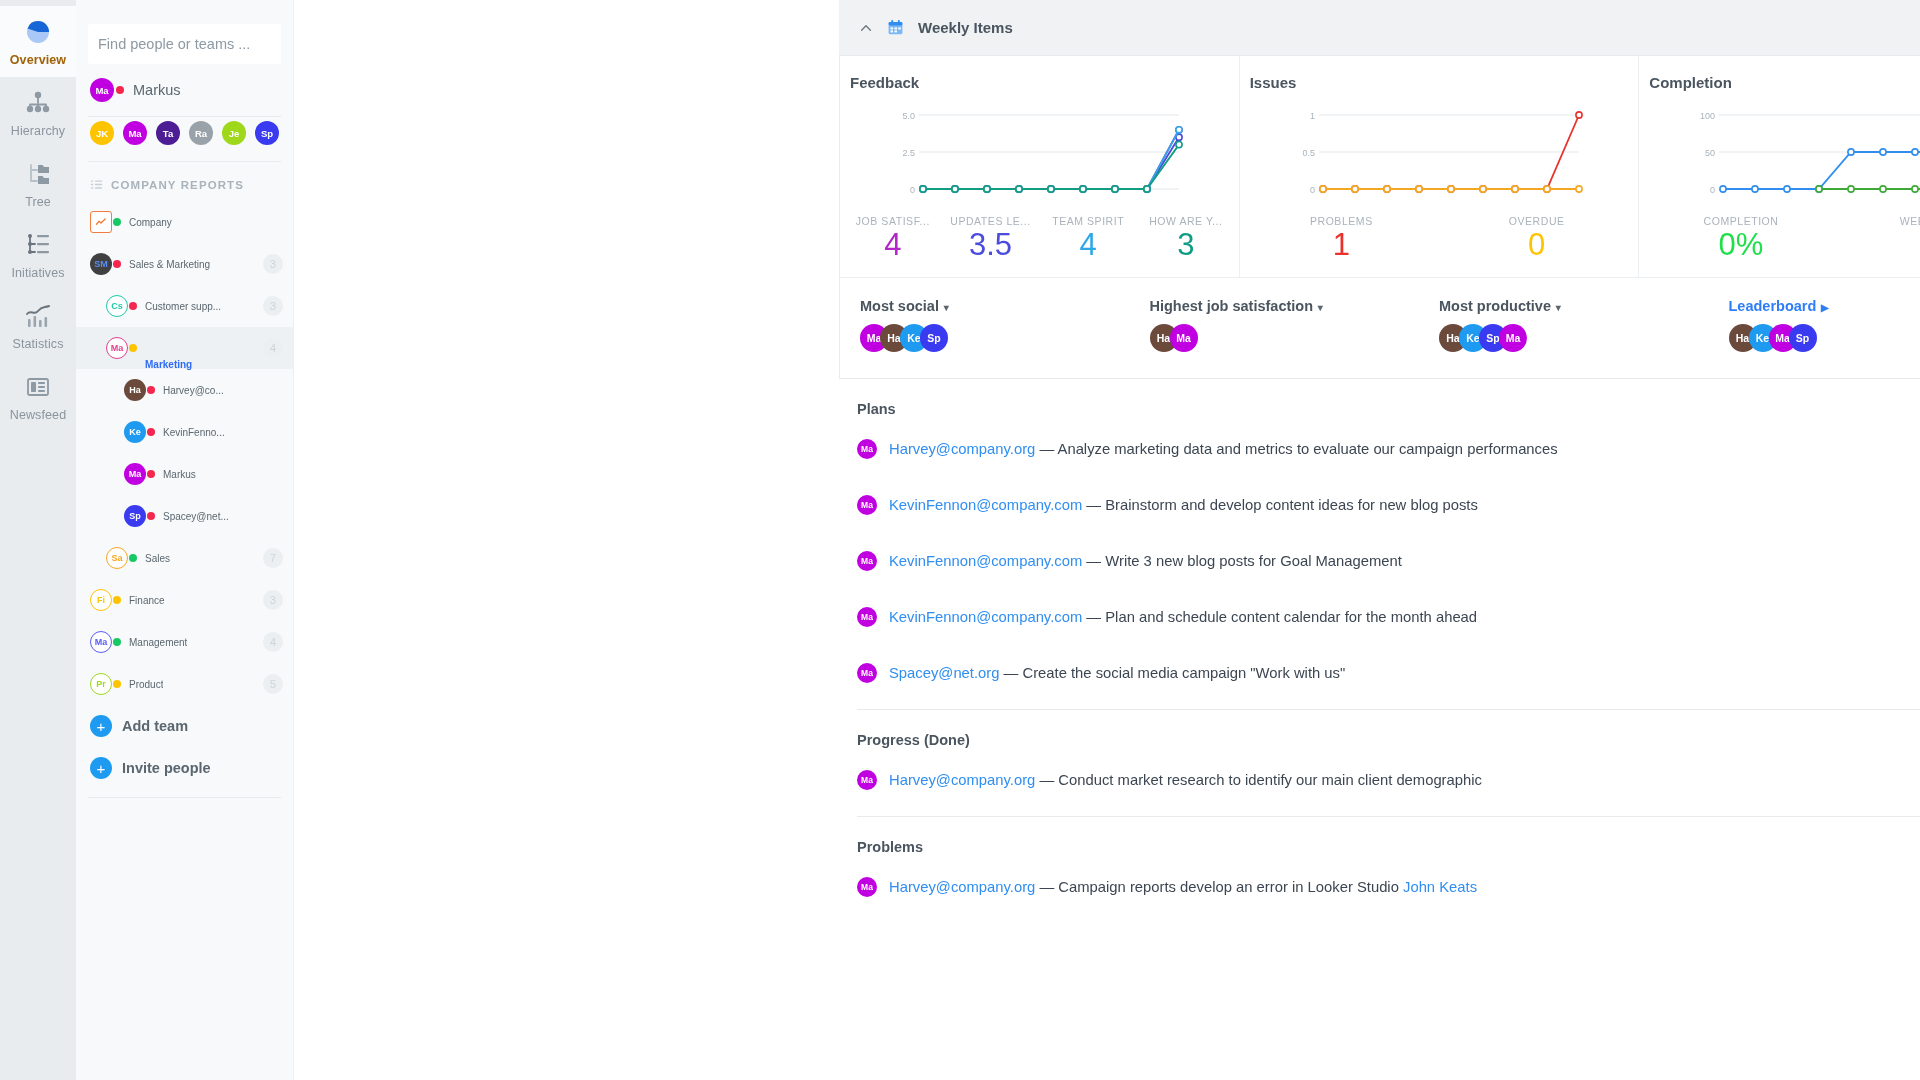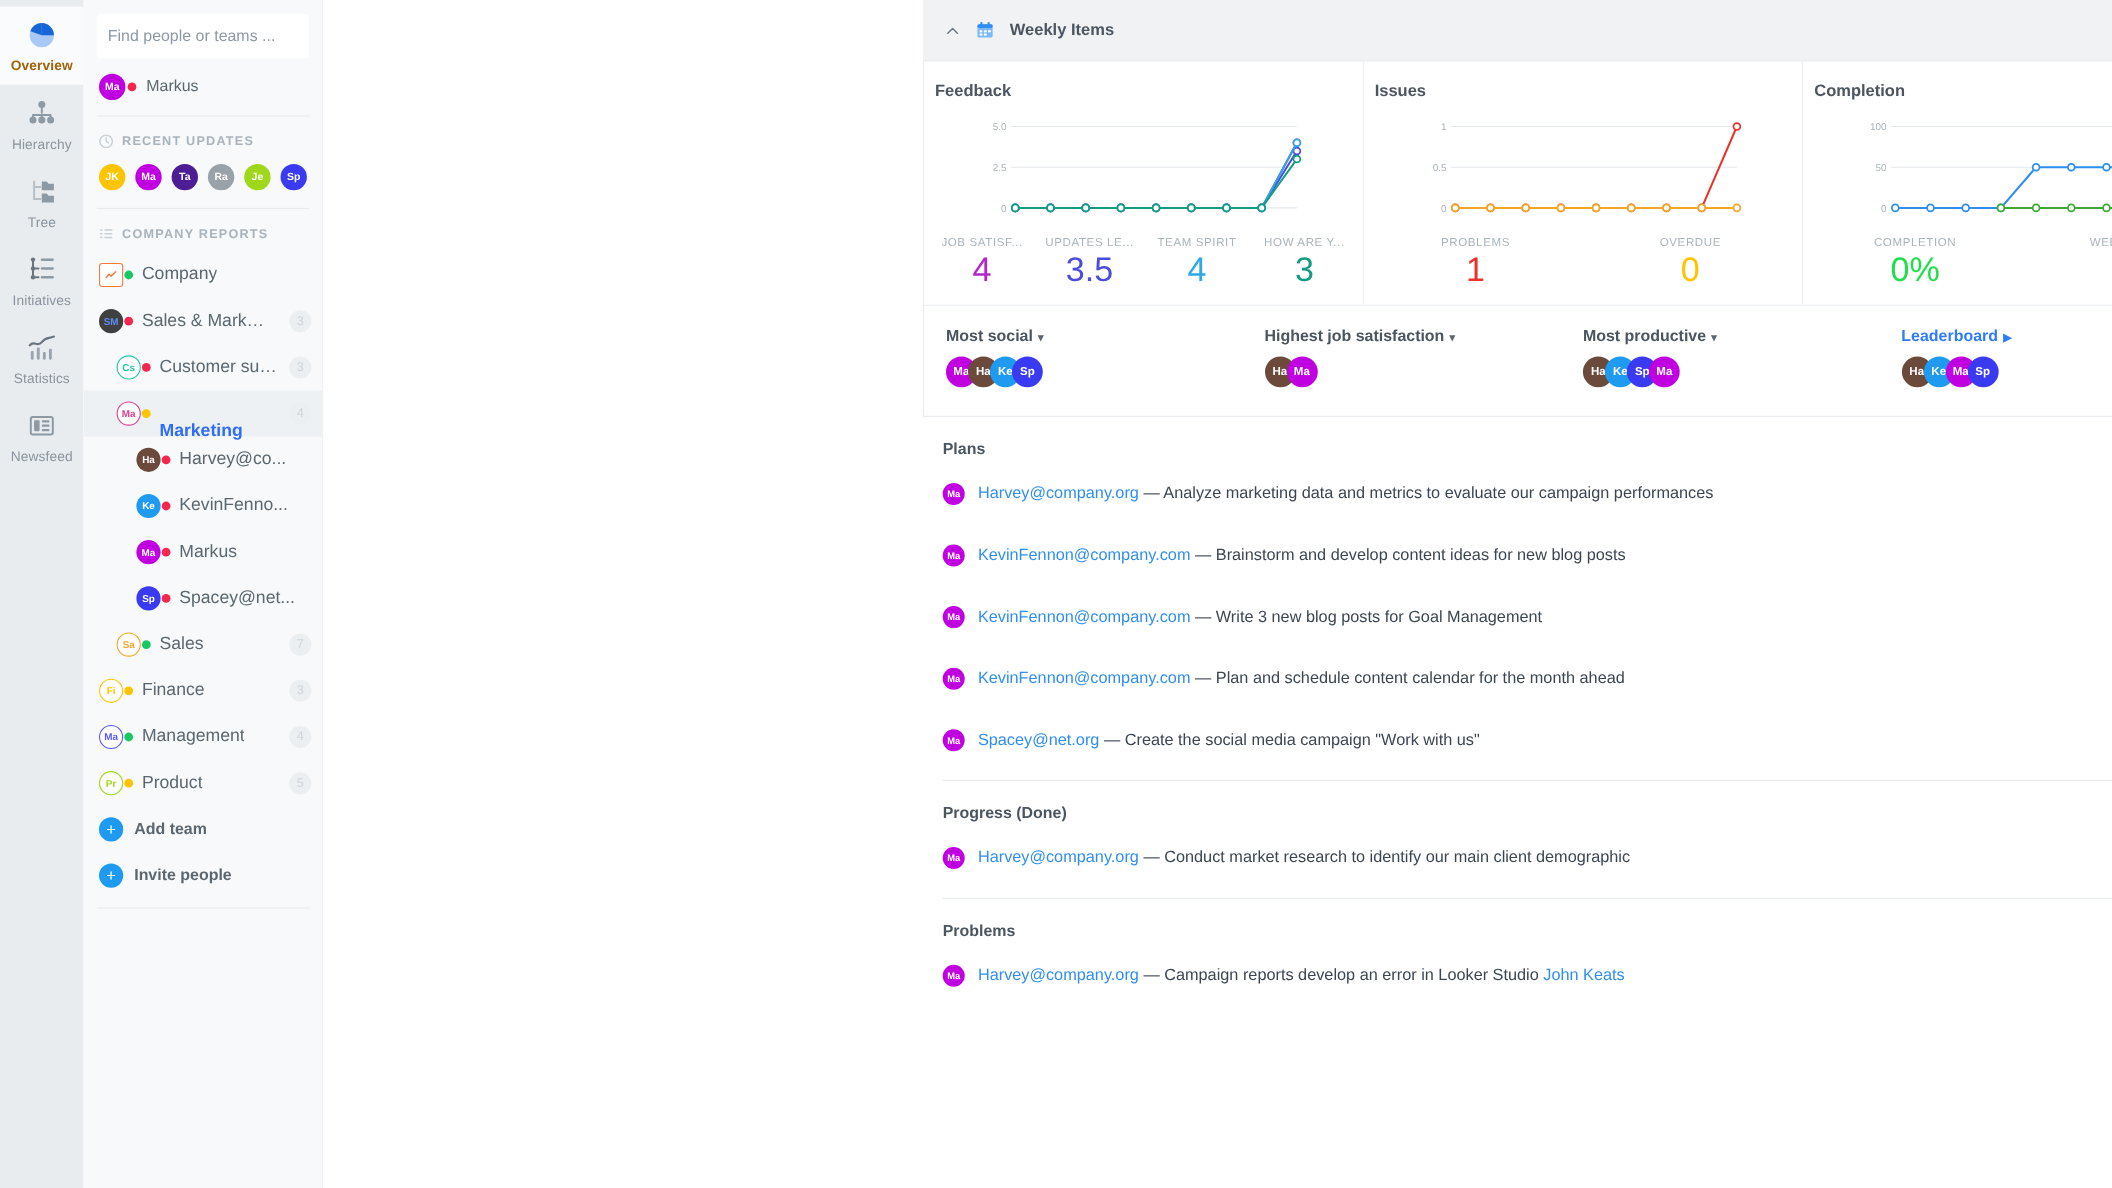--- a/index.html
+++ b/index.html
@@ -23,21 +23,21 @@
   }
   .rail-item.active { background: #fafbfc; }
   .rail-label { font-size: 12.5px; color: #8a949e; letter-spacing: .1px; }
   .rail-item.active .rail-label { color: #a16207; font-weight: 700; }
   .rail-ico { width: 28px; height: 28px; display: block; }
 
   
   .sidebar {
     width: 218px; flex: 0 0 218px; background: #f7f9fa;
     border-right: 1px solid #eceff1;
-    padding: 1px 0 0 0; overflow: hidden; position: relative;
+    padding: 12px 0 0 0; overflow: hidden; position: relative;
   }
   .search-box {
     margin: 12px 12px 0 12px; height: 40px; background: #ffffff;
     border-radius: 3px; display: flex; align-items: center; padding: 0 10px;
   }
   .search-box input {
     border: 0; outline: 0; width: 100%; font-size: 14.5px; color: #5b6770;
     font-family: "Liberation Sans", sans-serif; background: transparent;
   }
   .search-box input::placeholder { color: #8d99a3; }
@@ -54,21 +54,21 @@
   }
   .recent-row { display: flex; gap: 9px; padding: 4px 12px 16px 14px; }
 
   .tree-item {
     display: flex; align-items: center; gap: 8px;
     height: 42px; padding-left: 14px; padding-right: 10px; cursor: pointer;
     position: relative;
   }
   .tree-item.active { background: #eef1f4; }
   .tree-item .t-label {
-    font-size: 16px; color: #5b6770; white-space: nowrap;
+    font-size: 10px; color: #5b6770; white-space: nowrap;
     overflow: hidden; text-overflow: ellipsis; max-width: 120px;
   }
   .tree-item.active .t-label { color: #2f6df6; font-weight: 700; margin-top: 32px; }
   .tree-item.lvl1 { padding-left: 30px; }
   .tree-item.lvl2 { padding-left: 48px; }
   .count-badge {
     margin-left: auto; min-width: 20px; height: 20px; border-radius: 10px;
     background: #eceff1; color: #ced4d9; font-size: 11.5px;
     display: flex; align-items: center; justify-content: center; padding: 0 6px;
   }
@@ -223,27 +223,20 @@
     </div>
 
     <div class="me-row">
       <span class="avatar av-24" id="me-avatar" style="background: rgb(192, 0, 224);">Ma</span>
       <span class="dot-inline" id="me-dot" style="background: rgb(245, 39, 78);"></span>
       <span class="me-name">Markus</span>
     </div>
 
     <div class="divider"></div>
 
-    <div class="section-head">
-      <svg width="13" height="13" viewBox="0 0 16 16">
-        <circle cx="8" cy="8" r="7" fill="none" stroke="#c8d0d6" stroke-width="1.6"></circle>
-        <path d="M8 4.2V8l2.6 1.6" fill="none" stroke="#c8d0d6" stroke-width="1.6" stroke-linecap="round"></path>
-      </svg>
-      <span>RECENT UPDATES</span>
-    </div>
     <div class="recent-row" id="recent-row">
         <span class="avatar av-24" style="background: rgb(255, 196, 0);">JK</span>
         <span class="avatar av-24" style="background: rgb(192, 0, 224);">Ma</span>
         <span class="avatar av-24" style="background: #4c1d95;">Ta</span>
         <span class="avatar av-24" style="background: rgb(154, 162, 169);">Ra</span>
         <span class="avatar av-24" style="background: rgb(159, 215, 27);">Je</span>
         <span class="avatar av-24" style="background: rgb(58, 58, 240);">Sp</span>
       </div>
 
     <div class="divider"></div>

